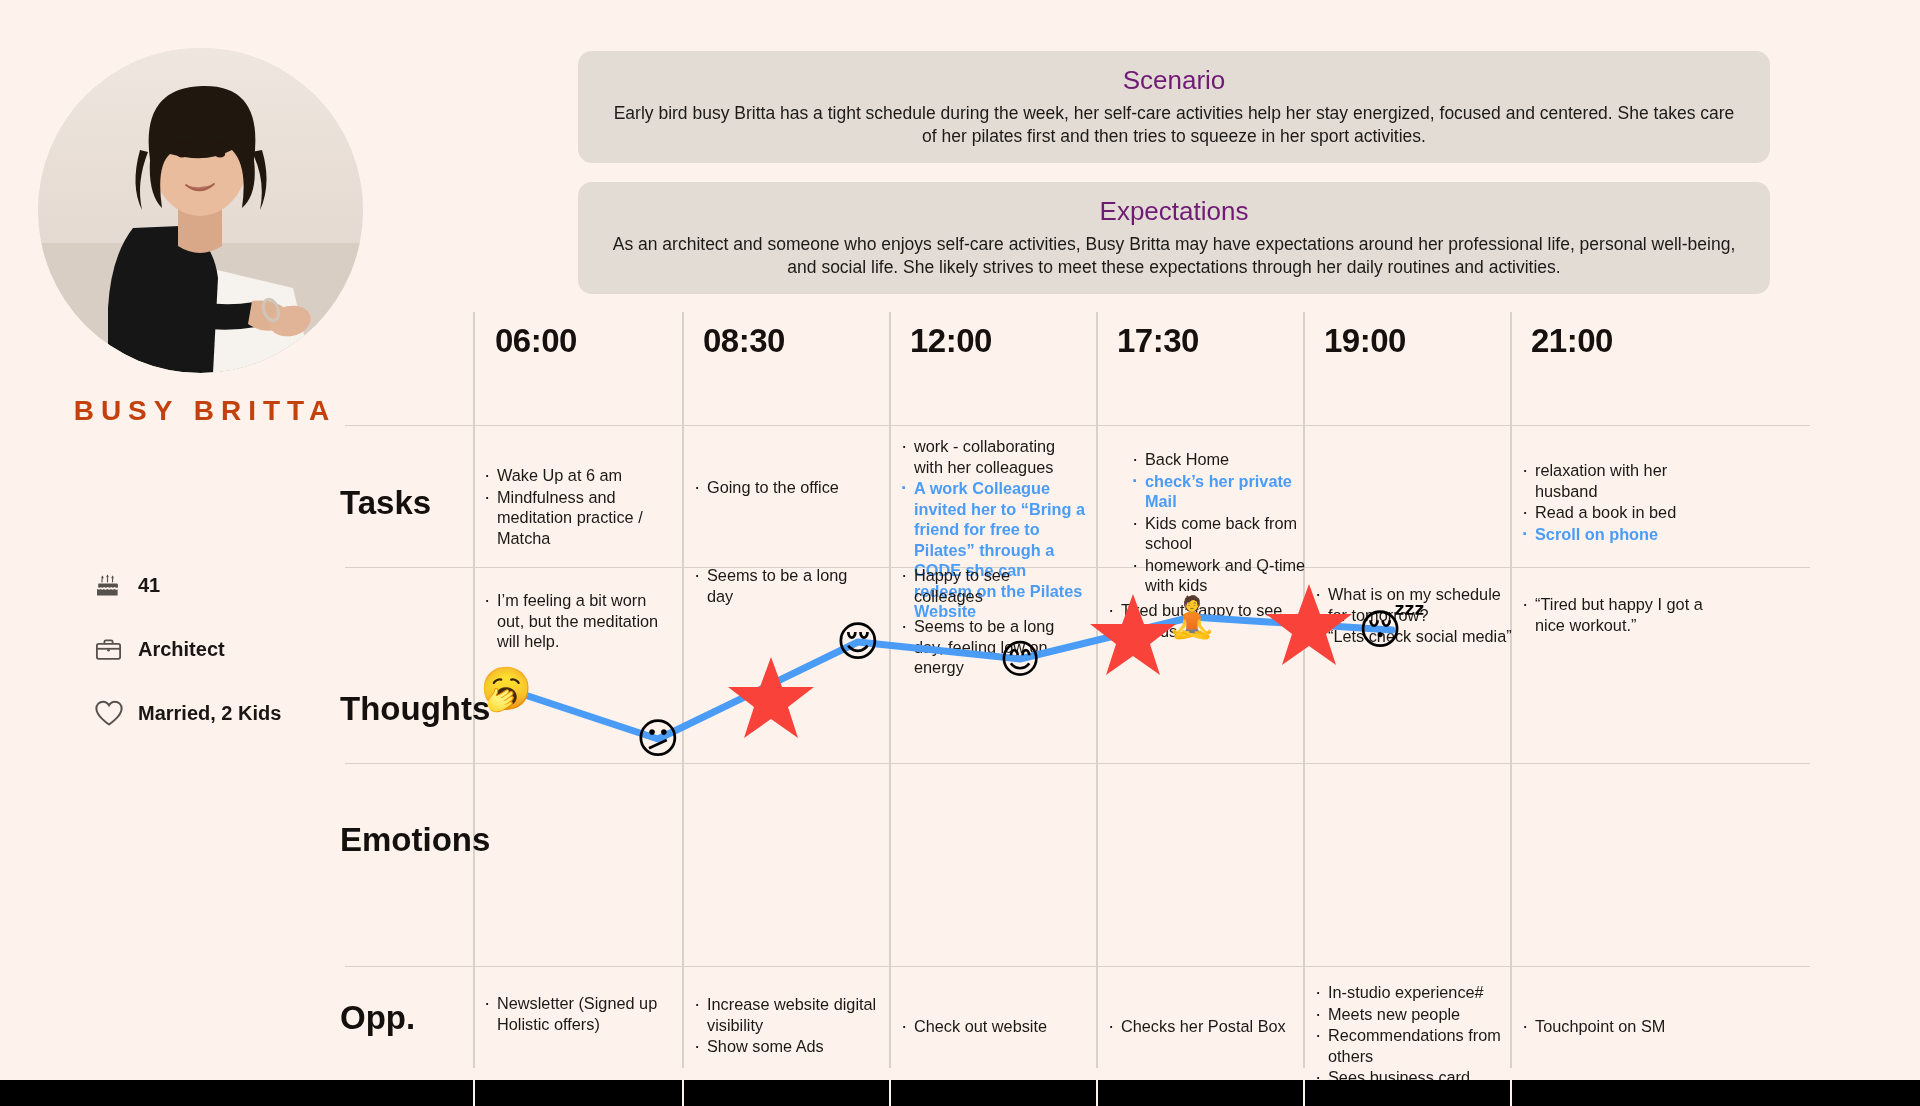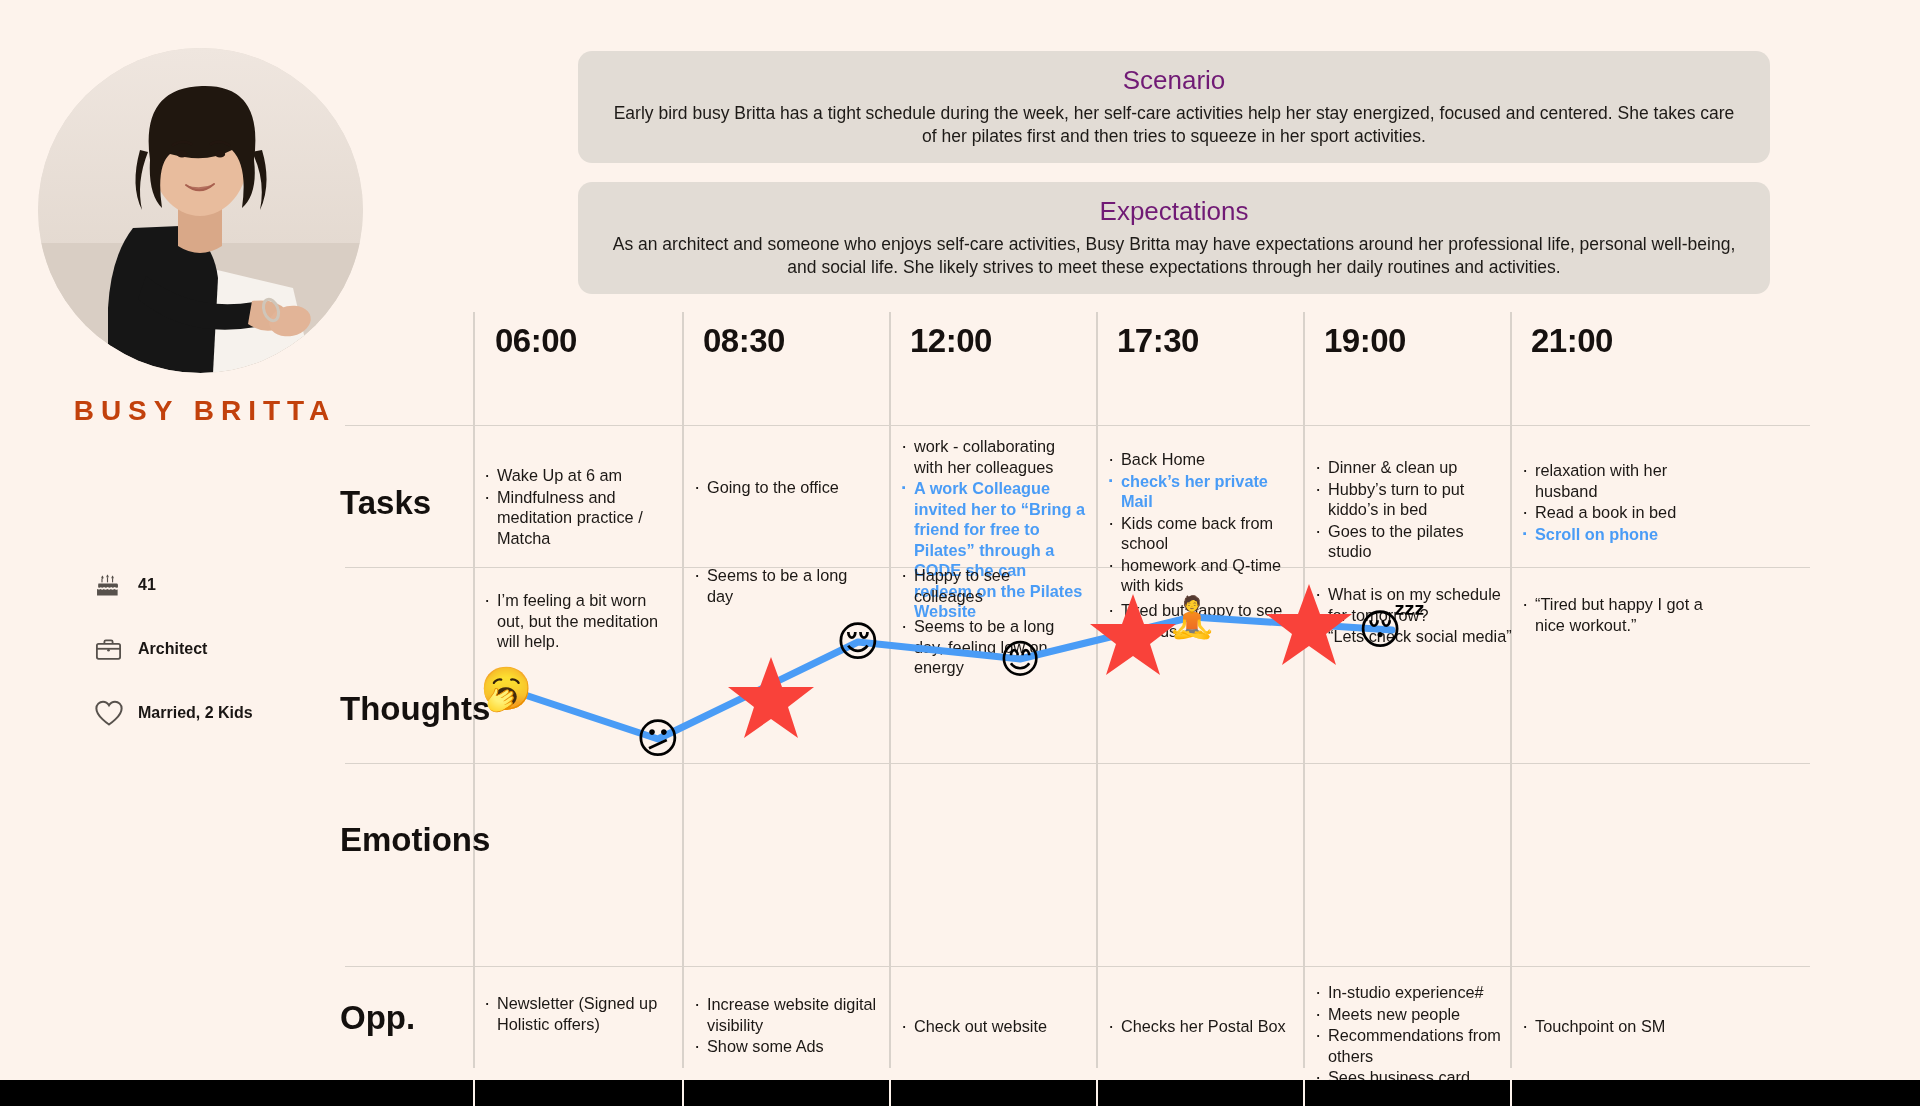--- a/index.html
+++ b/index.html
@@ -20,21 +20,21 @@
   }
   .avatar-svg { display: block; width: 325px; height: 325px; }
   .persona-name {
     position: absolute; left: 0; top: 395px; width: 410px;
     text-align: center; font-size: 28px; font-weight: 700;
     letter-spacing: 7px; color: #c2410c;
   }
   .facts { position: absolute; left: 94px; top: 553px; width: 320px; }
   .fact { display: flex; align-items: center; height: 64px; }
   .fact-icon { width: 44px; display: flex; justify-content: flex-start; align-items: center; }
-  .fact-label { font-size: 16px; font-weight: 700; color: #1a1614; }
+  .fact-label { font-size: 20px; font-weight: 700; color: #1a1614; }
 
   
   .infobox {
     position: absolute; background: #E2DCD5; border-radius: 14px;
     padding: 14px 26px; text-align: center;
   }
   .infobox h2 { font-size: 26px; font-weight: 400; color: #701a75; margin-bottom: 6px; }
   .infobox p { font-size: 17.5px; line-height: 1.33; color: #1d1a17; }
   #scenario-box  { left: 578px; top: 51px;  width: 1192px; }
   #expectations-box { left: 578px; top: 182px; width: 1192px; }
@@ -224,33 +224,26 @@
       <ul>
         <li>Going to the office</li>
       </ul>
     </div>
     <div class="cell" style="left:479px; top:124px; width:188px;">
       <ul>
         <li>work - collaborating with her colleagues</li>
         <li class="hl">A work Colleague invited her to “Bring a friend for free to Pilates” through a CODE she can redeem on the Pilates Website</li>
       </ul>
     </div>
-    <div class="cell" style="left:686px; top:137px; width:185px;">
+    <div class="cell" style="left:710px; top:137px; width:185px;">
       <ul>
         <li>Back Home</li>
         <li class="hl">check’s her private Mail</li>
         <li>Kids come back from school</li>
         <li>homework and Q-time with kids</li>
-      </ul>
-    </div>
-    <div class="cell" style="left:893px; top:145px; width:196px;">
-      <ul>
-        <li>Dinner &amp; clean up</li>
-        <li>Hubby’s turn to put kiddo’s in bed</li>
-        <li>Goes to the pilates studio</li>
       </ul>
     </div>
     <div class="cell" style="left:1100px; top:148px; width:190px;">
       <ul>
         <li>relaxation with her husband</li>
         <li>Read a book in bed</li>
         <li class="hl">Scroll on phone</li>
       </ul>
     </div>
 

